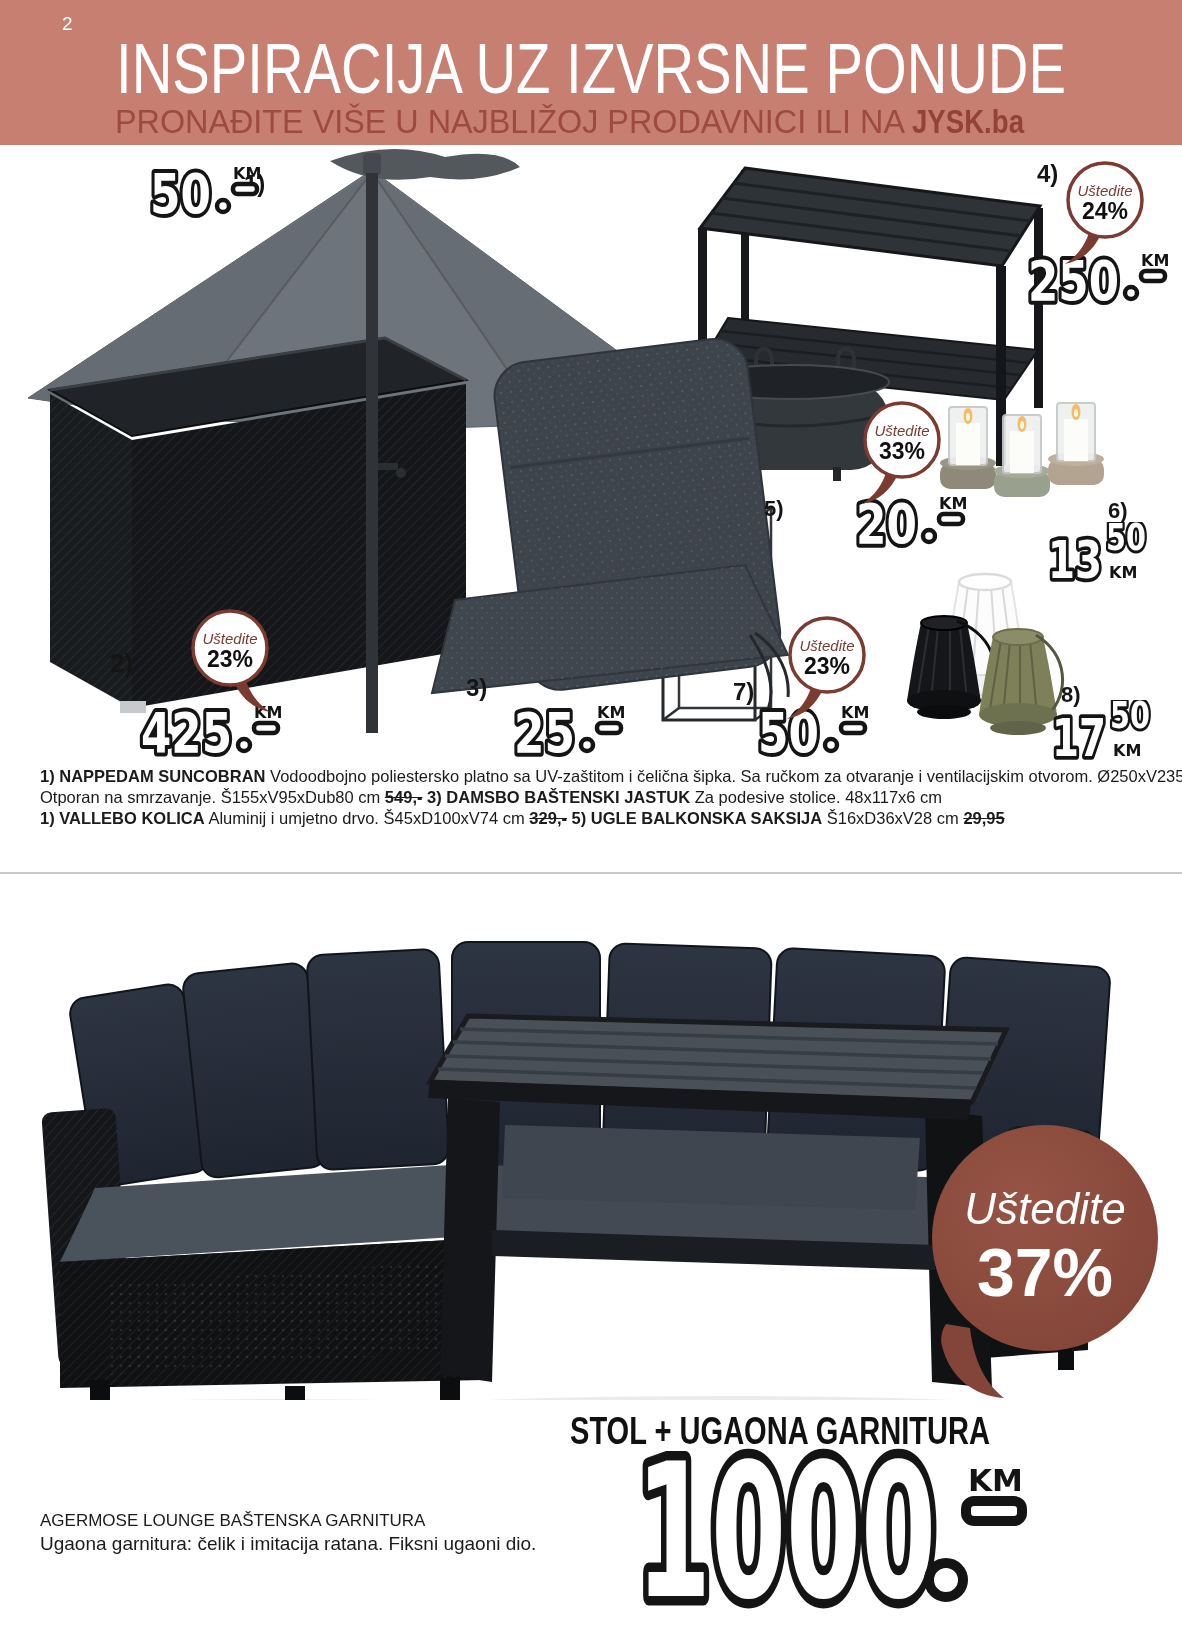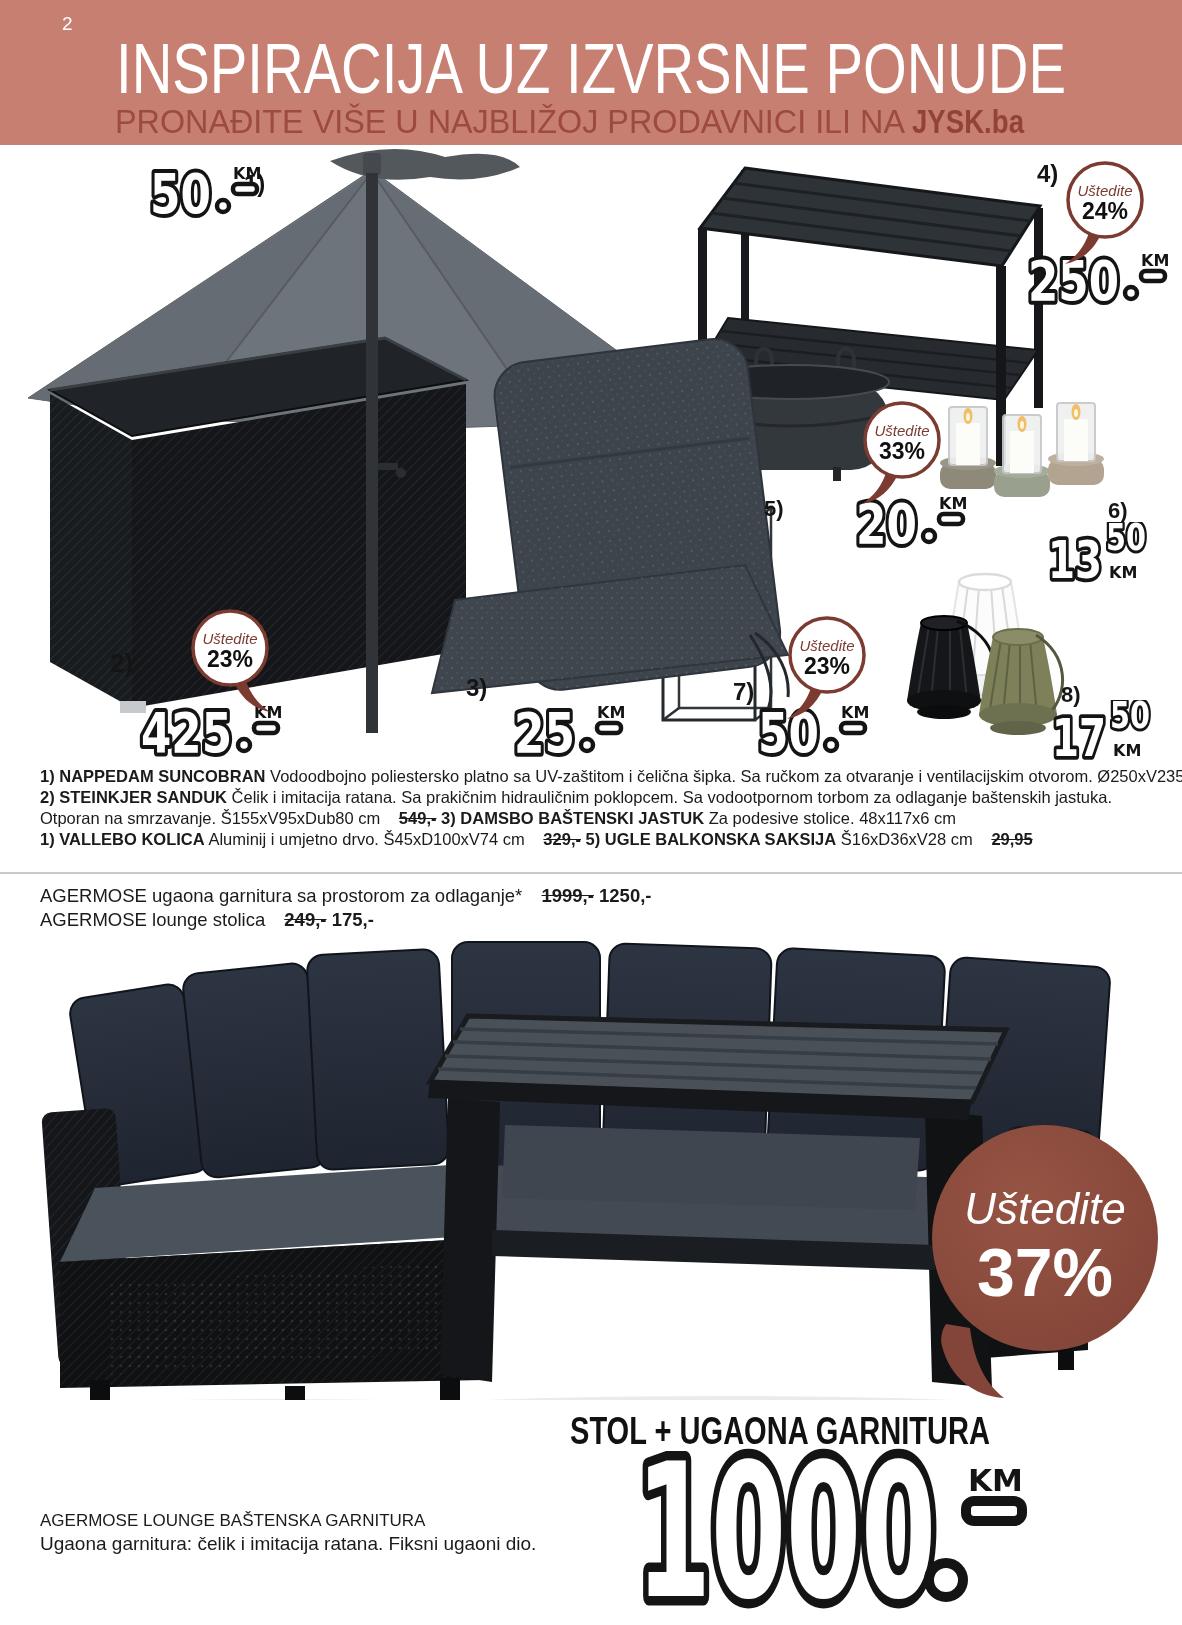--- a/index.html
+++ b/index.html
@@ -13,21 +13,21 @@
   
   .lbl { position:absolute; font-weight:bold; font-size:24px; color:#151515; line-height:1; }
 
   
   .txt { position:absolute; color:#1b1b1b; white-space:nowrap; }
   .desc { font-size:16.5px; line-height:21px; width:1140px; }
   .agm  { font-size:18.5px; line-height:24px; }
   .ftr  { font-size:19px;  line-height:22.5px; }
   .ftr-title { font-weight:normal; font-size:17px; }
   .seg-b { font-weight:bold;text-align:center; }
-  .seg-s { text-decoration:line-through;margin-left:14px; }
+  .seg-s { text-decoration:line-through; }
 
   .divider { background:#c9c9c9; }
 
   
   svg text { font-family:"Liberation Sans",sans-serif; }
 
   
   .pnum { font-family:"DejaVu Sans",sans-serif; font-weight:bold; }
   .ps { fill:none; stroke:#141414; stroke-linejoin:round; stroke-linecap:round; }
   .pf { fill:#ffffff; }
@@ -304,31 +304,26 @@
 
   <svg class="abs" style="left:779px;top:611px" width="96" height="122">
     <path d="M 33,74 C 28,90 20,100 8,108 C 24,105 37,94 44,78 Z" fill="#7b3b31"></path>
     <circle cx="48" cy="44" r="37" fill="#ffffff" stroke="#7b3b31" stroke-width="3.5"></circle>
     <text class="bw" x="48" y="40" font-size="15" text-anchor="middle">Uštedite</text>
     <text class="bv" x="48" y="63" font-size="23" text-anchor="middle">23%</text>
   </svg>
 
   <div class="txt desc" style="left:40px;top:766px">
     <div><span class="seg-b">1) NAPPEDAM SUNCOBRAN</span><span> Vodoodbojno poliestersko platno sa UV-zaštitom i čelična šipka. Sa ručkom za otvaranje i ventilacijskim otvorom. Ø250xV235 cm</span></div>
-    <div><span class="seg-b">2) STEINKJER SANDUK</span><span> Čelik i imitacija ratana. Sa prakičnim hidrauličnim poklopcem. Sa vodootpornom torbom za odlaganje baštenskih jastuka.</span></div>
     <div><span>Otporan na smrzavanje. Š155xV95xDub80 cm </span><span class="seg-b seg-s">549,-</span><span> </span><span class="seg-b">3) DAMSBO BAŠTENSKI JASTUK</span><span> Za podesive stolice. 48x117x6 cm</span></div>
     <div><span class="seg-b">1) VALLEBO KOLICA</span><span> Aluminij i umjetno drvo. Š45xD100xV74 cm </span><span class="seg-b seg-s">329,-</span><span> </span><span class="seg-b">5) UGLE BALKONSKA SAKSIJA</span><span> Š16xD36xV28 cm </span><span class="seg-b seg-s">29,95</span></div>
   </div>
 
   <div class="abs divider" style="left:0;top:872px;width:1182px;height:2px"></div>
 
-  <div class="txt agm" style="left:40px;top:884px">
-    <div><span>AGERMOSE ugaona garnitura sa prostorom za odlaganje* </span><span class="seg-b seg-s">1999,-</span><span> </span><span class="seg-b">1250,-</span></div>
-    <div><span>AGERMOSE lounge stolica </span><span class="seg-b seg-s">249,-</span><span> </span><span class="seg-b">175,-</span></div>
-  </div>
 
   <svg class="abs" style="left:0;top:930px" width="1182" height="470">
     <defs>
       <linearGradient id="cushGrad" x1="0" y1="0" x2="0" y2="1">
         <stop offset="0" stop-color="#2e3542"></stop>
           <stop offset="1" stop-color="#1e2430"></stop>
       </linearGradient>
       <pattern id="diagS" width="7" height="7" patternUnits="userSpaceOnUse" patternTransform="rotate(45)">
         <line x1="0" y1="0" x2="0" y2="7" stroke="rgba(255,255,255,0.07)" stroke-width="2"></line>
       </pattern>

